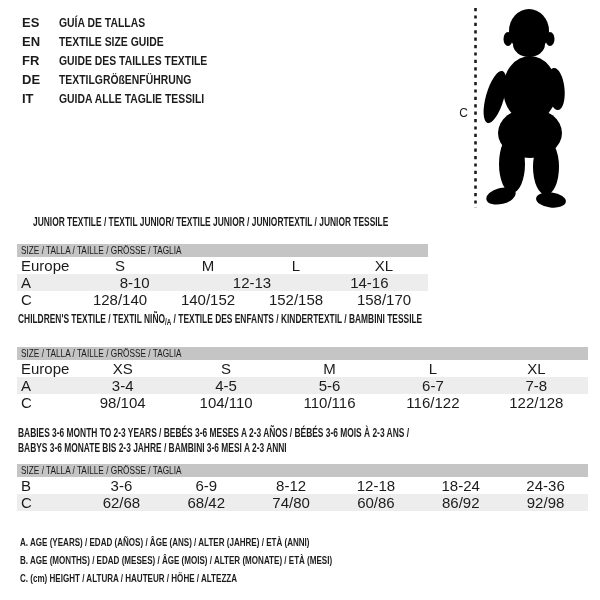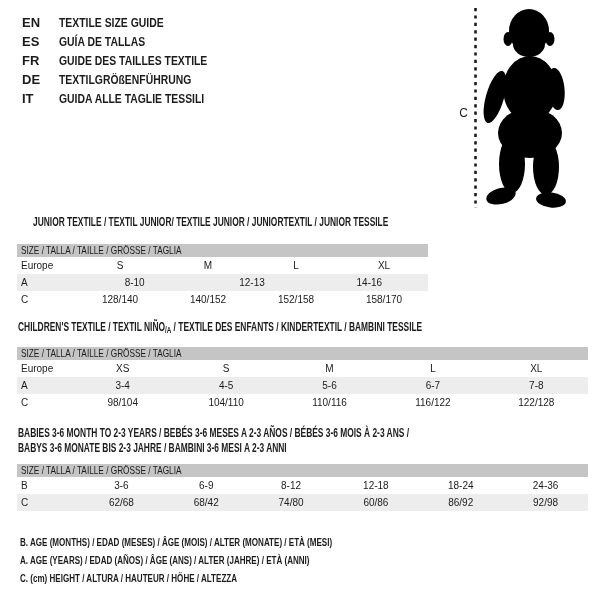--- a/index.html
+++ b/index.html
@@ -21,43 +21,43 @@
   .figure{left:440px;top:0;width:160px;height:215px;}
   svg text{font-family:"Liberation Sans",sans-serif;fill:#1b1b1b;}
 
   
   .t-title{position:absolute;font-size:12px;font-weight:bold;line-height:15px;white-space:nowrap;}
   .subsc{font-size:9px;vertical-align:-2px;}
 
   
   .size-table{position:absolute;}
   .t-bar{height:13px;line-height:13px;background:#c5c5c5;padding-left:4px;font-size:11px;}
-  .t-row{display:flex;height:17px;line-height:17px;font-size:10px;}
+  .t-row{display:flex;height:17px;line-height:17px;font-size:15px;}
   .size-table .t-row:nth-child(3){background:#ededed;}
   .t-label{padding-left:4px;}
   .t1 .t-label{width:55px;}
   .t2 .t-label{width:50px;}
   .t3 .t-label{width:58px;}
   .t-cell{flex:1;text-align:center;}
 
   
   .legend{left:20px;top:533px;}
   .legend-line{height:18px;line-height:18px;font-size:11.5px;font-weight:bold;white-space:nowrap;}
 </style>
 </head>
 <body>
 
 <div class="canvas">
 
   <div class="abs lang-block">
     <div class="lang-row">
-      <span class="lang-code">EN</span><span class="cond80">TEXTILE SIZE GUIDE</span>
+      <span class="lang-code">ES</span><span class="cond80">GUÍA DE TALLAS</span>
     </div>
     <div class="lang-row">
-      <span class="lang-code">ES</span><span class="cond80">GUÍA DE TALLAS</span>
+      <span class="lang-code">EN</span><span class="cond80">TEXTILE SIZE GUIDE</span>
     </div>
     <div class="lang-row">
       <span class="lang-code">FR</span><span class="cond80">GUIDE DES TAILLES TEXTILE</span>
     </div>
     <div class="lang-row">
       <span class="lang-code">DE</span><span class="cond80">TEXTILGRÖßENFÜHRUNG</span>
     </div>
     <div class="lang-row">
       <span class="lang-code">IT</span><span class="cond80">GUIDA ALLE TAGLIE TESSILI</span>
     </div>
@@ -106,21 +106,21 @@
     </div>
     <div class="t-row">
       <span class="t-label">C</span>
       <span class="t-cell">128/140</span>
       <span class="t-cell">140/152</span>
       <span class="t-cell">152/158</span>
       <span class="t-cell">158/170</span>
     </div>
   </div>
 
-  <div class="t-title" style="left:18px;top:320px">
+  <div class="t-title" style="left:18px;top:312px">
     <span class="cond70">
       <span>CHILDREN'S TEXTILE / TEXTIL NIÑO</span><span class="subsc">/A</span><span> / TEXTILE DES ENFANTS / KINDERTEXTIL / BAMBINI TESSILE</span>
     </span>
   </div>
   <div class="size-table t2" style="left:17px;top:347px;width:571px">
     <div class="t-bar">
       <span class="cond75">SIZE / TALLA / TAILLE / GRÖSSE / TAGLIA</span>
     </div>
     <div class="t-row">
       <span class="t-label">Europe</span>
@@ -171,23 +171,23 @@
       <span class="t-cell">68/42</span>
       <span class="t-cell">74/80</span>
       <span class="t-cell">60/86</span>
       <span class="t-cell">86/92</span>
       <span class="t-cell">92/98</span>
     </div>
   </div>
 
   <div class="abs legend">
     <div class="legend-line">
-      <span class="cond70">B. AGE (MONTHS) / EDAD (MESES) / ÂGE (MOIS) / ALTER (MONATE) / ETÀ (MESI)</span>
+      <span class="cond70">A. AGE (YEARS) / EDAD (AÑOS) / ÂGE (ANS) / ALTER (JAHRE) / ETÀ (ANNI)</span>
     </div>
     <div class="legend-line">
-      <span class="cond70">A. AGE (YEARS) / EDAD (AÑOS) / ÂGE (ANS) / ALTER (JAHRE) / ETÀ (ANNI)</span>
+      <span class="cond70">B. AGE (MONTHS) / EDAD (MESES) / ÂGE (MOIS) / ALTER (MONATE) / ETÀ (MESI)</span>
     </div>
     <div class="legend-line">
       <span class="cond70">C. (cm) HEIGHT / ALTURA / HAUTEUR / HÖHE / ALTEZZA</span>
     </div>
   </div>
 
 </div>
 
 </body></html>

